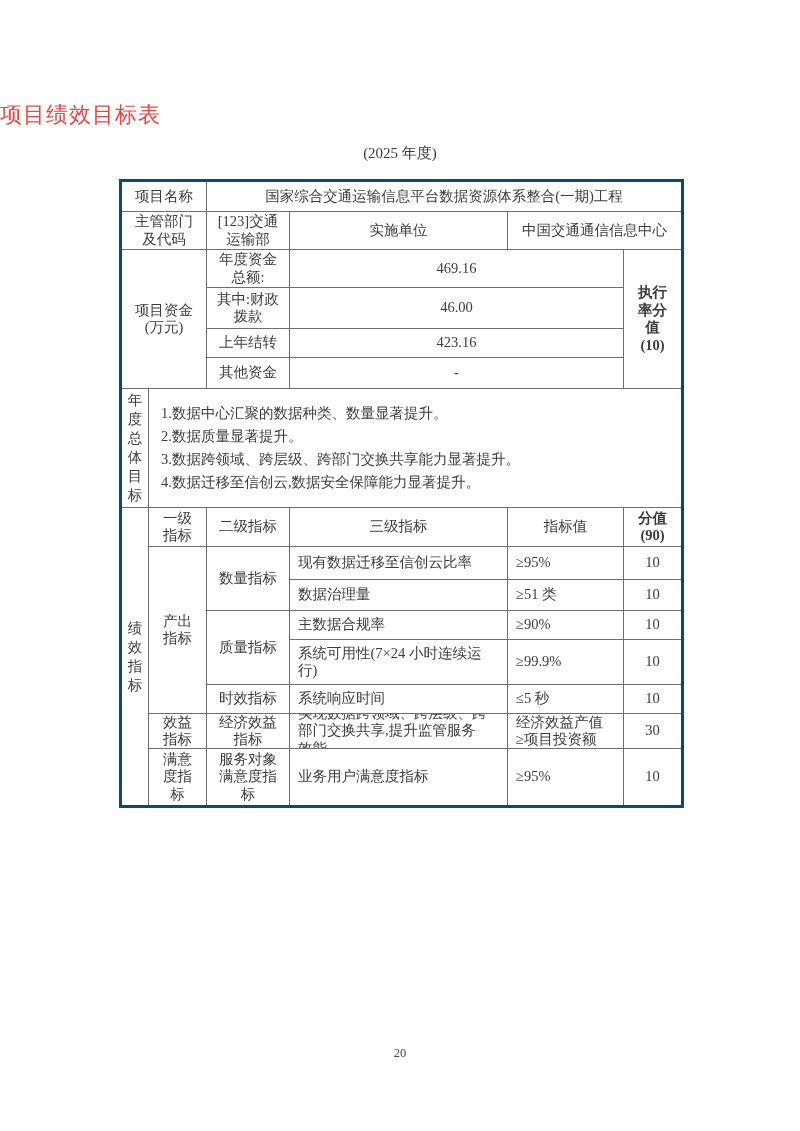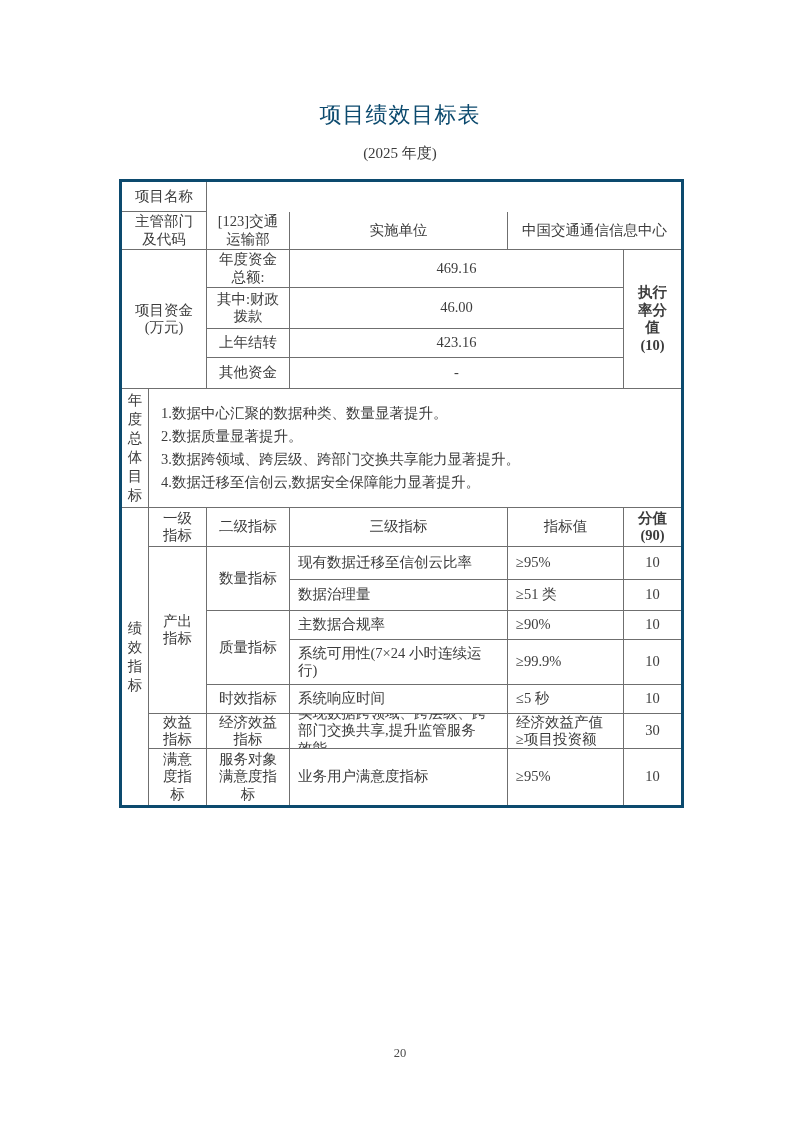--- a/index.html
+++ b/index.html
@@ -7,23 +7,23 @@
   .page {
     position:relative;
     width:800px; height:1131px;
     background:#ffffff;
     font-family:"Liberation Serif","DejaVu Serif",serif;
     color:#3c3c3c;
     overflow:hidden;
   }
   .title {
     position:absolute; top:100px; left:0; width:100%;
-    text-align:center;
+    text-align:left;
     font-family:"Liberation Sans","DejaVu Sans",sans-serif;
-    font-size:22px; letter-spacing:1px; color:#0c4a6e;
+    font-size:22px; letter-spacing:1px; color:#ef4444;
   }
   .subtitle {
     position:absolute; top:144px; left:0; width:100%;
     text-align:center; font-size:15px; color:#3c3c3c;
   }
   .tbl {
     position:absolute; left:119px; top:179px; width:565px;
     border:3px solid #0c4a6e;
     font-size:14.5px;
   }
@@ -60,20 +60,21 @@
 
 <div class="page">
 
   <div class="title">项目绩效目标表</div>
   <div class="subtitle">(2025 年度)</div>
 
   <div class="tbl">
 
     <div class="sec sec1">
       <div class="cell br bb pad13">项目名称</div>
+      <div class="cell bb">国家综合交通运输信息平台数据资源体系整合(一期)工程</div>
     </div>
 
     <div class="sec sec2">
       <div class="cell br bb" style="padding:1px 13px;">主管部门及代码</div>
       <div class="cell br bb padB">[123]交通运输部</div>
       <div class="cell br bb">实施单位</div>
       <div class="cell bb">中国交通通信信息中心</div>
     </div>
 
     <div class="sec sec3">

